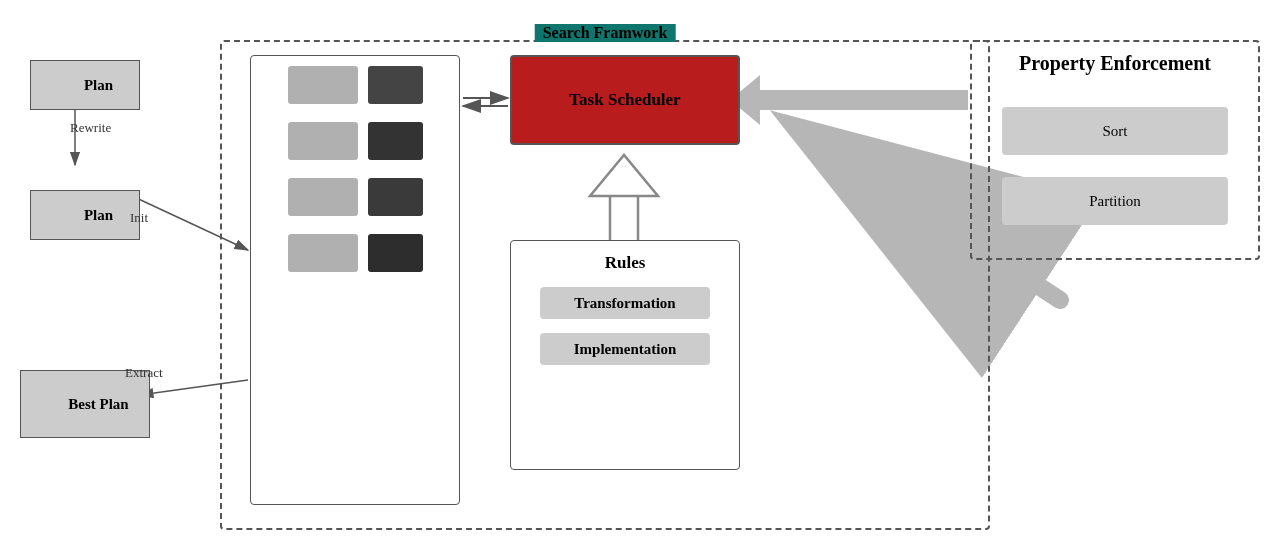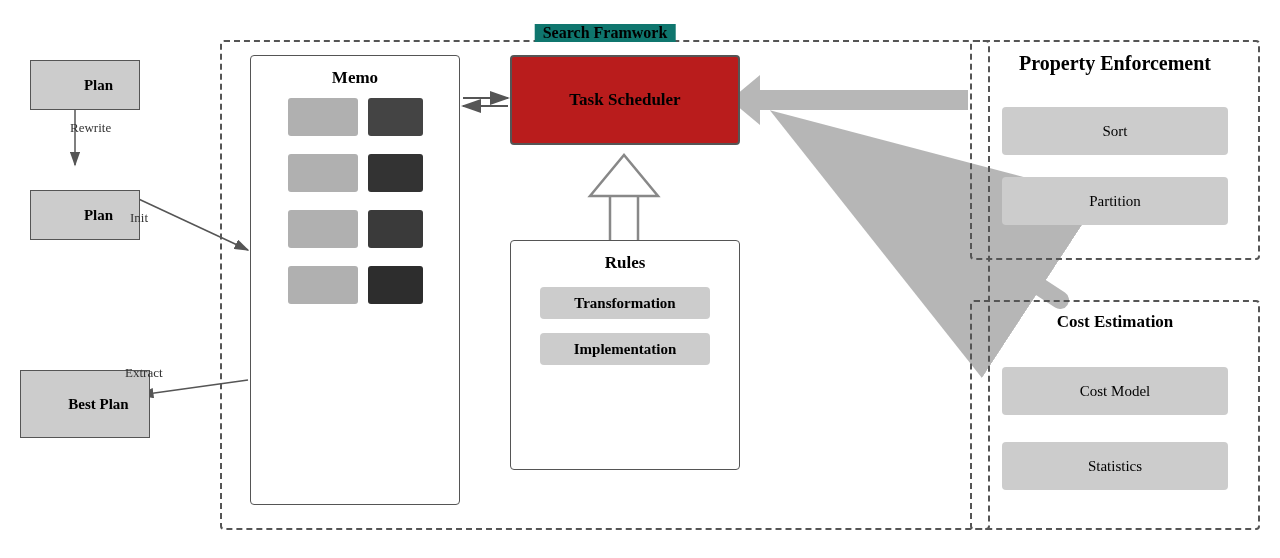--- a/index.html
+++ b/index.html
@@ -327,21 +327,20 @@
     </div>
 
     <div class="arrow-label" style="left:105px; top:305px;">Extract</div>
   </div>
 
   <div class="search-framework">
     <div class="search-framework-label">Search Framwork</div>
   </div>
 
   <div class="memo-box">
-    <div class="memo-label">Memo</div>
     <div class="memo-rows">
       <div class="memo-row">
         <div class="memo-cell-light"></div>
         <div class="memo-cell-dark"></div>
       </div>
       <div class="memo-row">
         <div class="memo-cell-light"></div>
         <div class="memo-cell-dark" style="background:#333;"></div>
       </div>
       <div class="memo-row">
@@ -372,23 +371,14 @@
   <div class="property-enforcement-box">
     <div class="property-enforcement-label">Property Enforcement</div>
     <div class="enforcement-item" style="top:65px;">
       <span>Sort</span>
     </div>
     <div class="enforcement-item" style="top:135px;">
       <span>Partition</span>
     </div>
   </div>
 
-  <div class="cost-estimation-box">
-    <div class="cost-estimation-label">Cost Estimation</div>
-    <div class="enforcement-item" style="top:65px;">
-      <span>Cost Model</span>
-    </div>
-    <div class="enforcement-item" style="top:140px;">
-      <span>Statistics</span>
-    </div>
-  </div>
 
 </div>
 
 </body></html>

